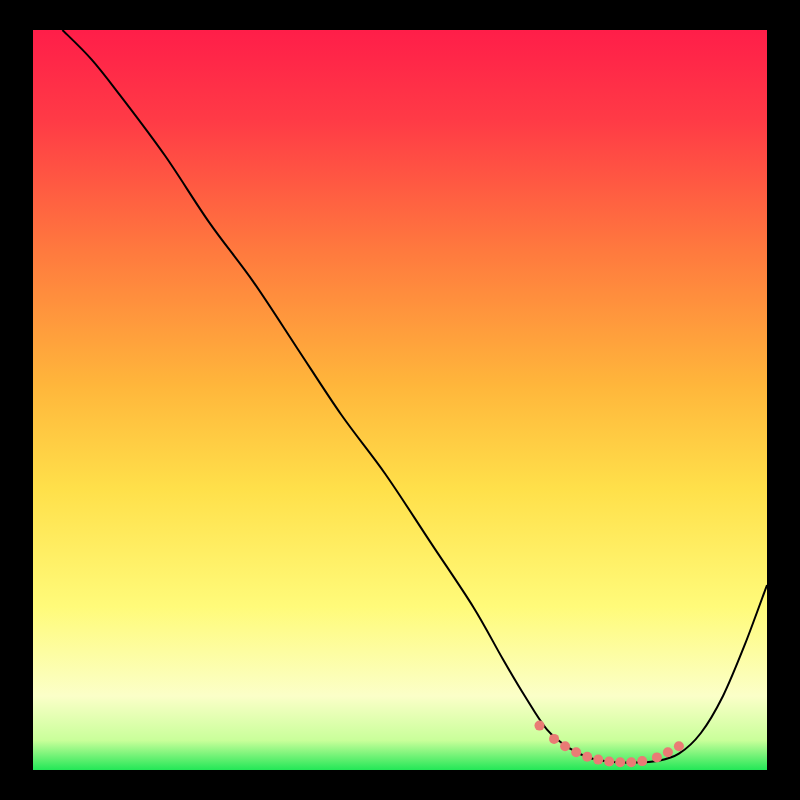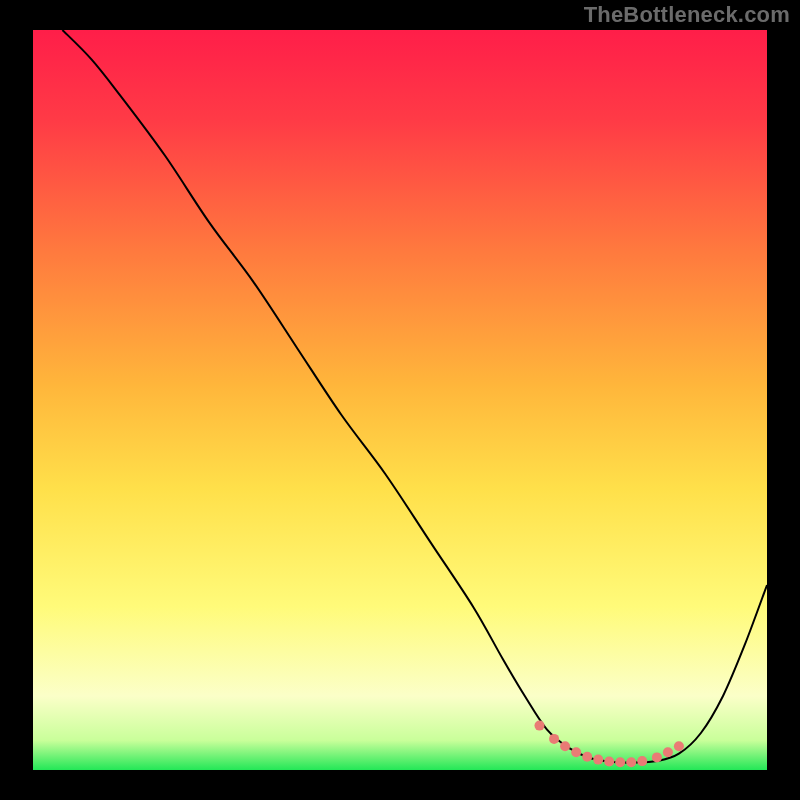--- a/index.html
+++ b/index.html
@@ -36,21 +36,20 @@
   .plot svg {
     display: block;
     width: 734px;
     height: 740px;
   }
 </style>
 </head>
 <body>
 <div class="wrap">
 
-  <div class="attribution">TheBottleneck.com</div>
 
   <div class="plot">
     <svg id="chart-svg" viewBox="0 0 734 740" preserveAspectRatio="none">
       <defs>
         <linearGradient id="bgGrad" x1="0" y1="0" x2="0" y2="1">
             <stop offset="0%" stop-color="#ff1e49"></stop>
             <stop offset="12%" stop-color="#ff3a46"></stop>
             <stop offset="30%" stop-color="#ff7a3e"></stop>
             <stop offset="48%" stop-color="#ffb63b"></stop>
             <stop offset="62%" stop-color="#ffe04a"></stop>

